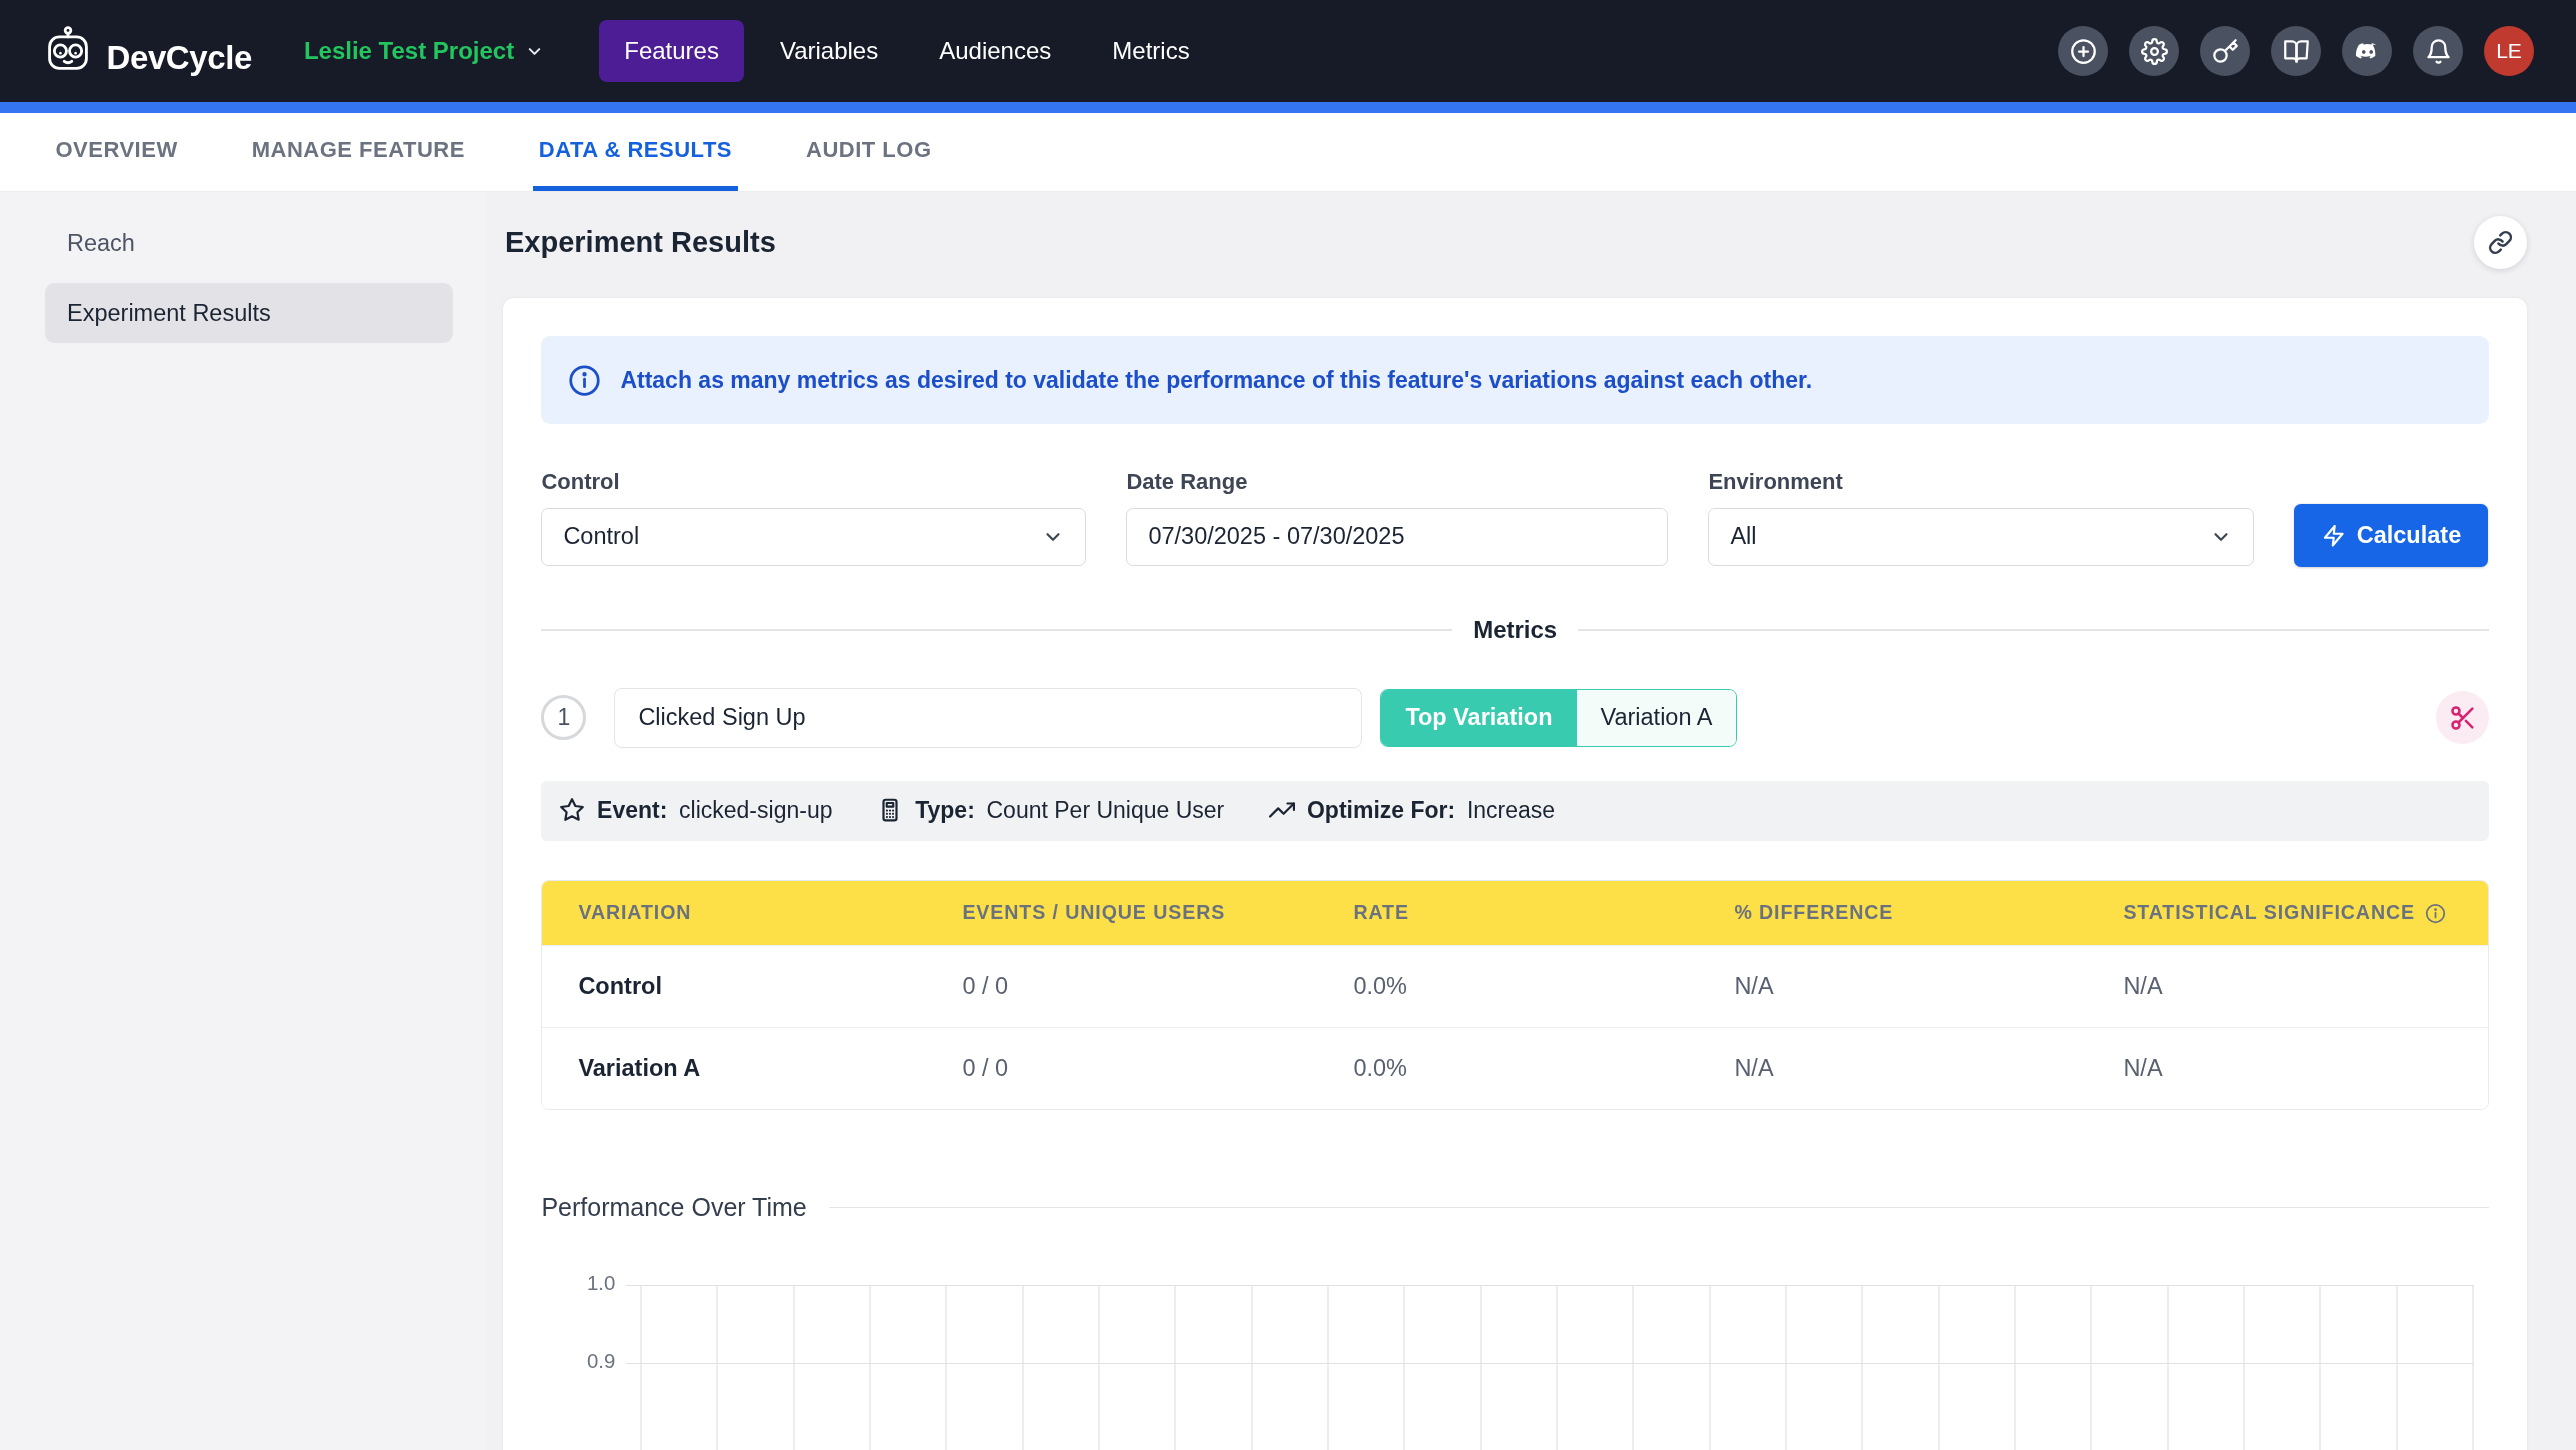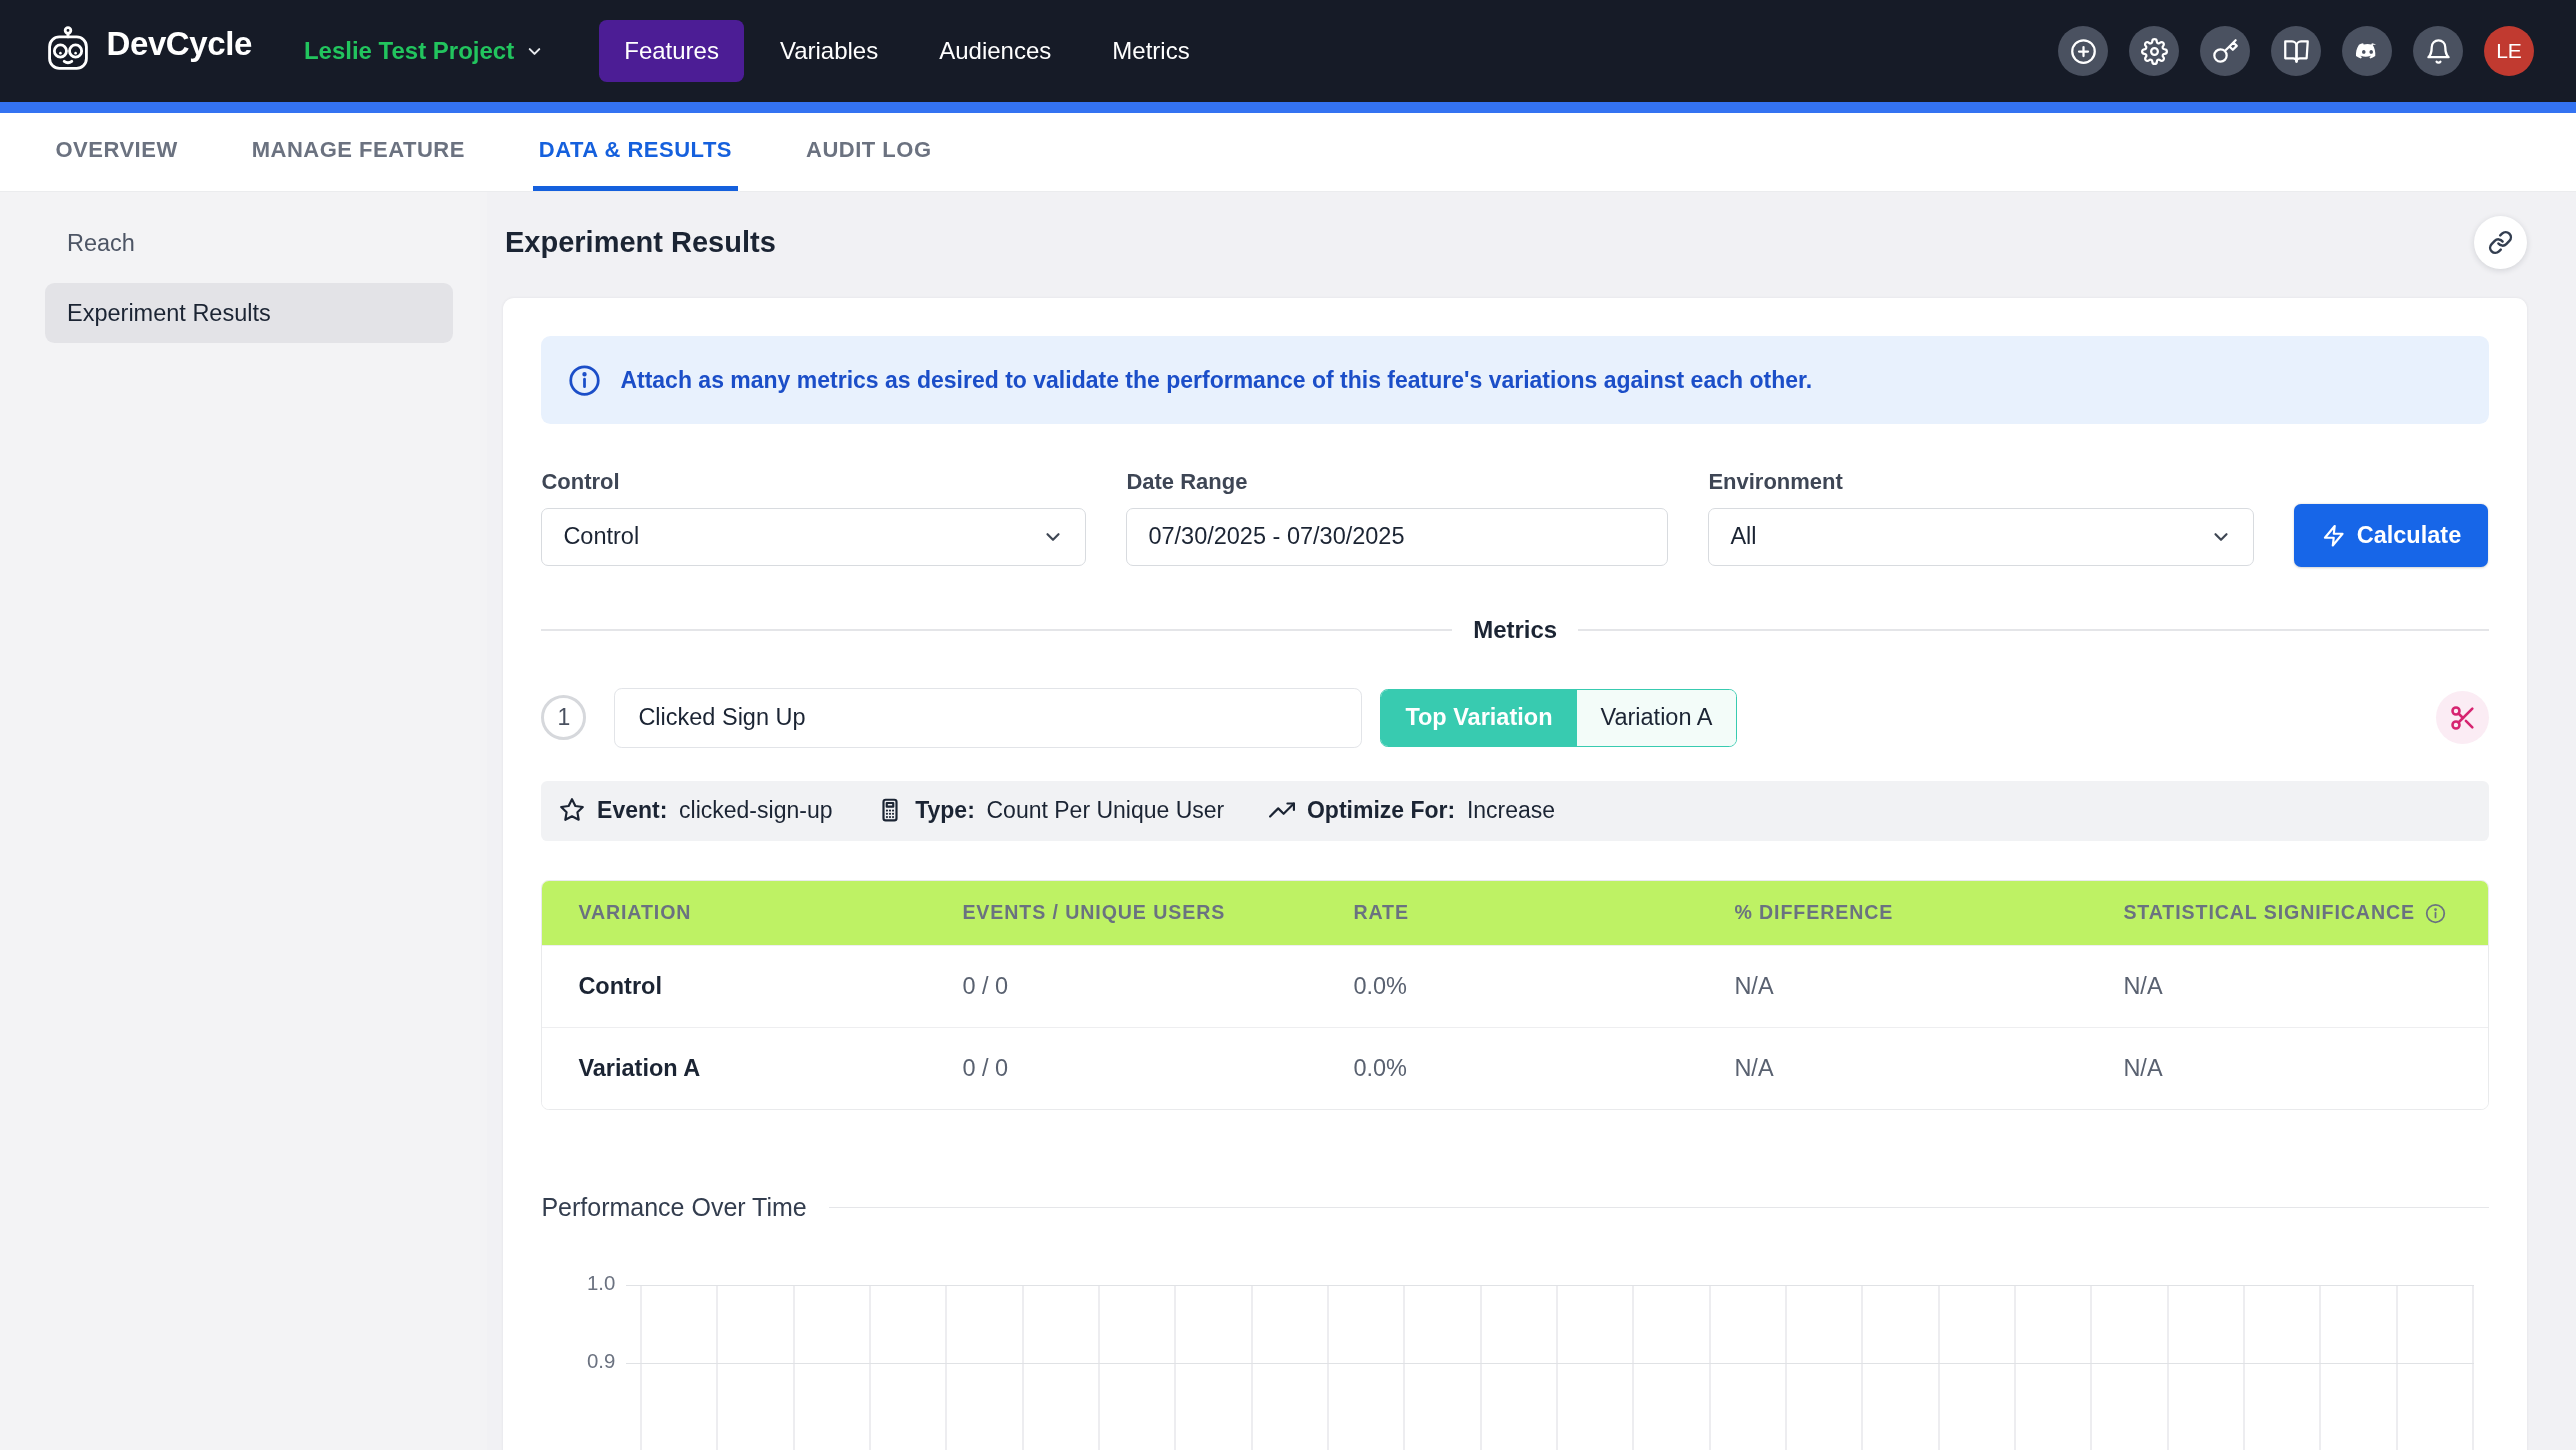--- a/index.html
+++ b/index.html
@@ -2,21 +2,21 @@
 <html style="font-size:12.5px"><head>
 <meta charset="utf-8">
 <style>
   * { margin:0; padding:0; box-sizing:border-box; }
   html,body { width:2576px; height:1450px; }
   body { font-family:"Liberation Sans", sans-serif; background:#f1f1f4; }
   .page { position:relative; width:2576px; height:1450px; overflow:hidden; display:flex; flex-direction:column; }
 
   
   .navbar { height:102px; background:#161b27; display:flex; align-items:center; padding:0 42px; flex:none; }
-  .brand { display:flex; align-items:flex-start; gap:12.5px; color:#fff; margin-right:52px; cursor:pointer; }
+  .brand { display:flex; align-items:flex-end; gap:12.5px; color:#fff; margin-right:52px; cursor:pointer; }
   .brand svg { width:52px; height:52px; }
   .brand-name { font-size:33px; font-weight:700; letter-spacing:-0.4px; }
   .project-sel { display:flex; align-items:center; gap:11px; color:#22c55e; font-size:24px; font-weight:700; margin-right:55px; cursor:pointer; }
   .project-sel svg { width:19px; height:19px; stroke:#e8eaee; }
   .nav-items { display:flex; align-items:center; gap:11px; }
   .nav-item { color:#fff; font-size:24px; font-weight:400; padding:17px 25px; border-radius:7.8px; cursor:pointer; }
   .nav-item.active { background:#4c1d95; font-weight:400; }
   .nav-right { margin-left:auto; display:flex; align-items:center; gap:21px; }
   .icon-btn { width:50px; height:50px; border-radius:50%; background:#4a5160; display:flex; align-items:center; justify-content:center; cursor:pointer; }
   .icon-btn svg { width:27px; height:27px; stroke:#fff; fill:none; stroke-width:2; stroke-linecap:round; stroke-linejoin:round; }
@@ -73,21 +73,21 @@
   .scissors-btn { margin-left:auto; width:53px; height:53px; border-radius:50%; background:#fbecf4; display:flex; align-items:center; justify-content:center; cursor:pointer; }
   .scissors-btn svg { width:28px; height:28px; stroke:#d62470; fill:none; stroke-width:2.2; stroke-linecap:round; stroke-linejoin:round; }
 
   .event-bar { margin-top:33px; height:60px; background:#f1f2f4; border-radius:6.3px; display:flex; align-items:center; padding:0 18px; font-size:23px; color:#1b2433; }
   .ev-group { display:flex; gap:11.7px; margin-right:45px; }
   .ev-group svg { width:26px; height:26px; stroke:#1b2433; fill:none; stroke-width:2; stroke-linecap:round; stroke-linejoin:round; flex:none; }
   .ev-lbl { font-weight:700; }
 
   .rtable { margin-top:39px; border:1.6px solid #e9eaec; border-radius:7.8px; overflow:hidden; }
   .trow { display:grid; grid-template-columns:420px 391px 381px 389px 1fr; align-items:center; }
-  .thead { height:64px; background:#bef264; }
+  .thead { height:64px; background:#fde047; }
   .th { font-size:19.6px; font-weight:700; color:#6a7280; letter-spacing:0.9px; }
   .th.first, .td.first { padding-left:36px; }
   .th-flex { display:flex; align-items:flex-end; gap:10.2px; }
   .th-flex svg { width:21px; height:21px; stroke:#6a7280; fill:none; stroke-width:2; stroke-linecap:round; cursor:pointer; }
   .tbody-row { height:82px; border-top:1.6px solid #eeeef0; background:#fff; }
   .td.name { font-size:23.5px; font-weight:700; color:#1b2433; }
   .td.val { font-size:23.5px; color:#596170; }
 
   .perf-head { margin-top:83px; display:flex; align-items:center; }
   .perf-title { font-size:25px; color:#333d4e; }

